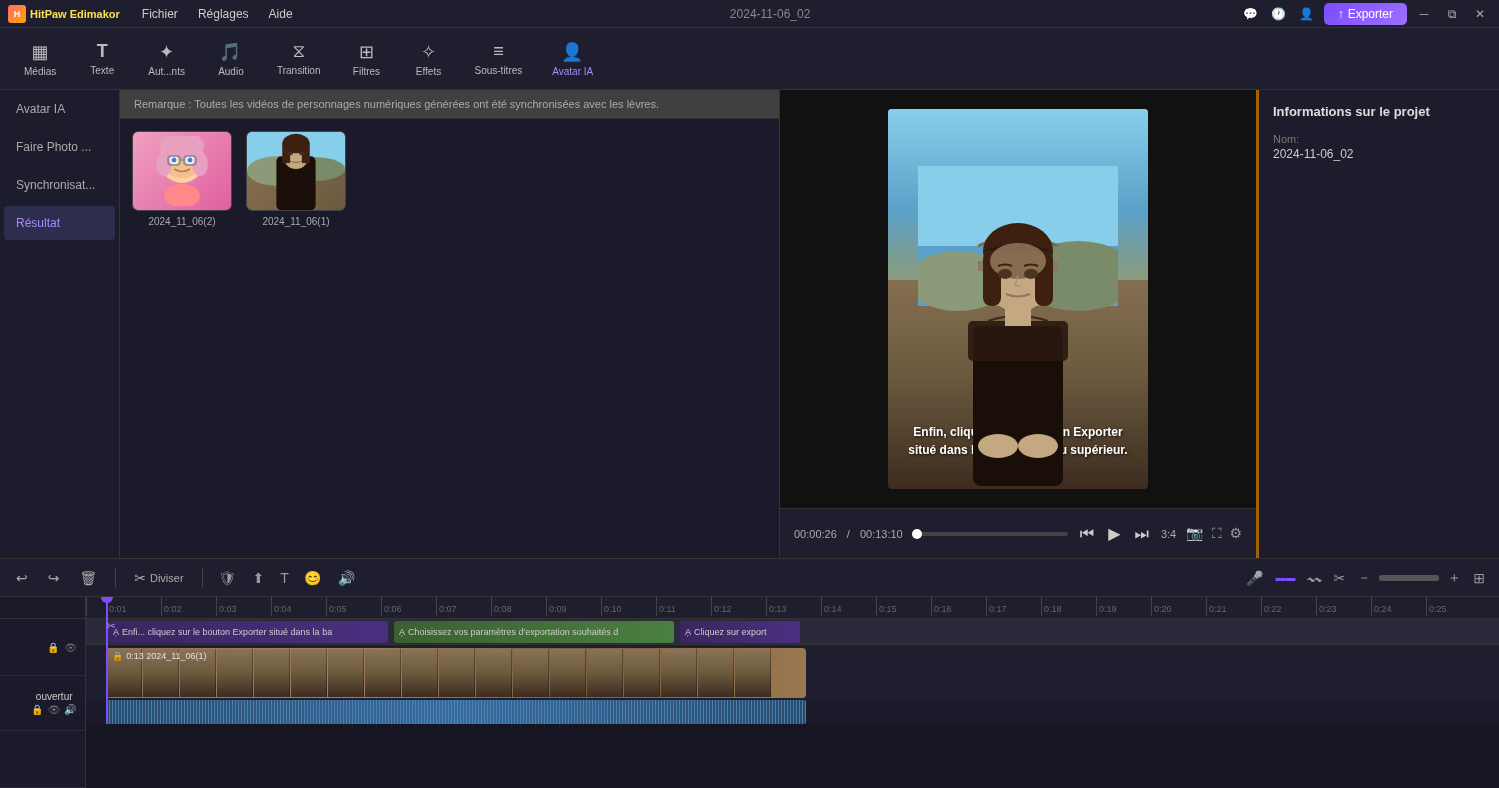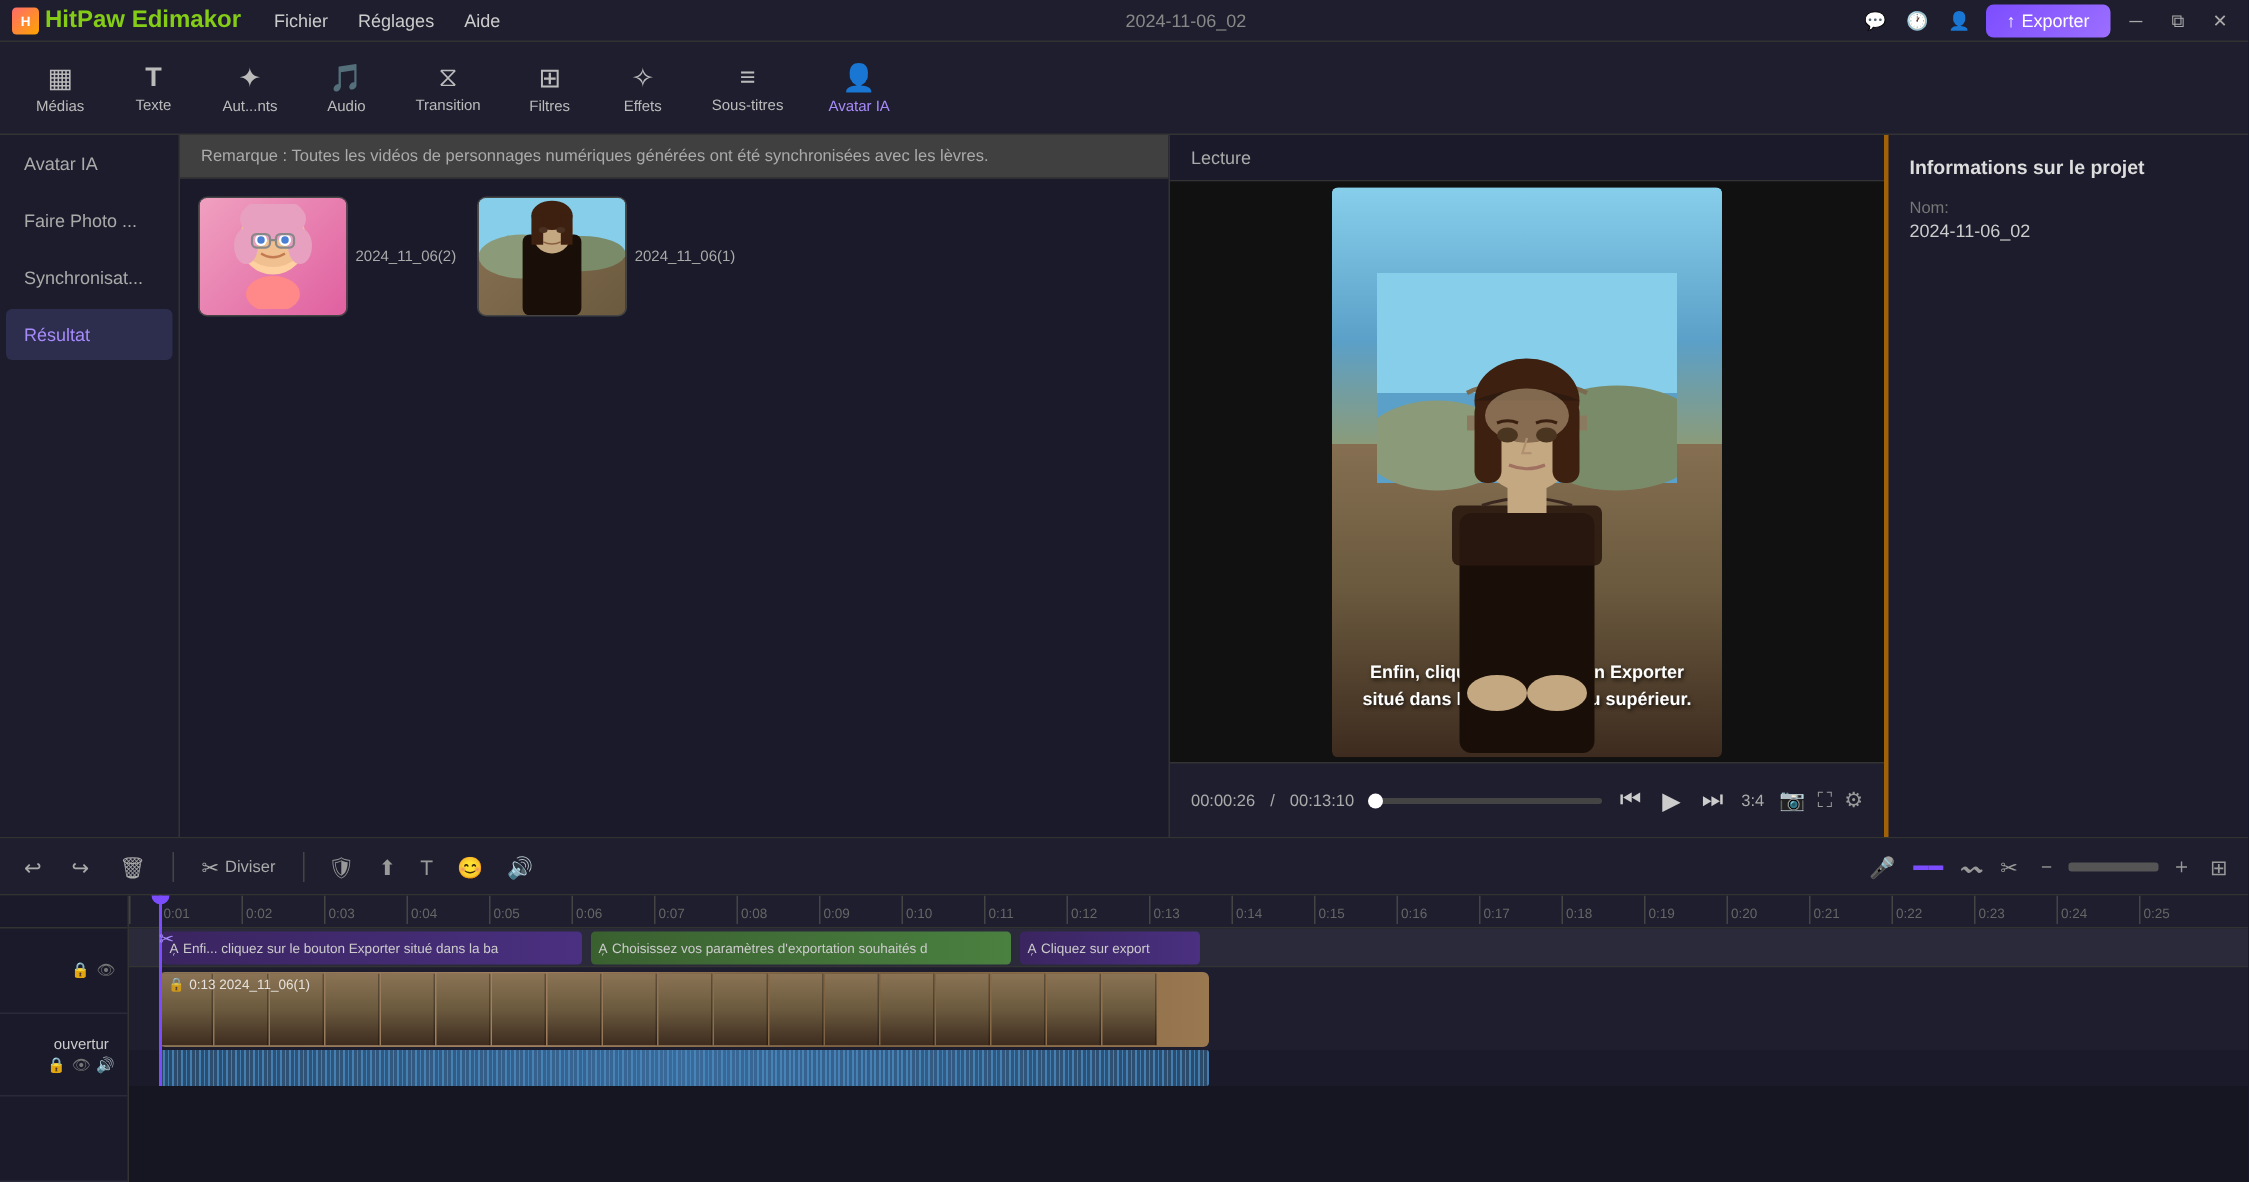--- a/index.html
+++ b/index.html
@@ -32,21 +32,21 @@
       gap: 4px;
       margin-right: 10px;
     }
     .app-logo-icon {
       width: 18px; height: 18px;
       background: linear-gradient(135deg, #ff6b6b, #ffa500);
       border-radius: 3px;
       display: flex; align-items: center; justify-content: center;
       color: white; font-size: 9px; font-weight: bold;
     }
-    .app-logo-text { color: #84cc16; font-size: 16px; font-weight: 600; }
+    .app-logo-text { color: #fde047; font-size: 11px; font-weight: 600; }
     .menu-item { color: #ccc; font-size: 12px; padding: 2px 8px; cursor: pointer; border-radius: 3px; }
     .menu-center { flex: 1; display: flex; align-items: center; justify-content: center; }
     .project-name { color: #888; font-size: 12px; }
     .menu-right { display: flex; align-items: center; gap: 6px; }
     .win-btn { width: 22px; height: 22px; display: flex; align-items: center; justify-content: center; color: #aaa; font-size: 12px; cursor: pointer; border-radius: 3px; }
     .export-btn {
       background: linear-gradient(135deg, #7c4dff, #9c6fff);
       color: white; border: none; padding: 4px 14px; border-radius: 5px;
       font-size: 12px; cursor: pointer; display: flex; align-items: center; gap: 4px;
     }
@@ -118,21 +118,21 @@
     .media-grid {
       display: flex;
       flex-wrap: wrap;
       padding: 12px;
       gap: 14px;
       flex: 1;
       align-content: flex-start;
     }
     .media-item {
       display: flex;
-      flex-direction: row;
+      flex-direction: column;
       align-items: center;
       gap: 5px;
       cursor: pointer;
     }
     .media-thumb {
       width: 100px; height: 80px;
       border-radius: 6px;
       overflow: hidden;
       border: 1px solid #444;
       background: #2a2a3a;
@@ -581,23 +581,20 @@
         </div>
         <span class="media-label">2024_11_06(1)</span>
       </div>
     </div>
   </div>
 
   <div style="display:flex; flex:1; flex-direction:column; overflow:hidden;">
     <div style="display:flex; flex:1; overflow:hidden;">
 
       <div class="preview-panel">
-        <div class="preview-header">
-          <span>Lecture</span>
-        </div>
         <div class="preview-content">
           <div class="video-frame">
             <div class="mona-bg">
 
               <div class="landscape-bg"></div>
 
               <div class="mona-figure">
                 <svg width="200" height="320" viewBox="0 0 200 320">
 
                   <rect x="0" y="0" width="200" height="130" fill="#87CEEB"></rect>

